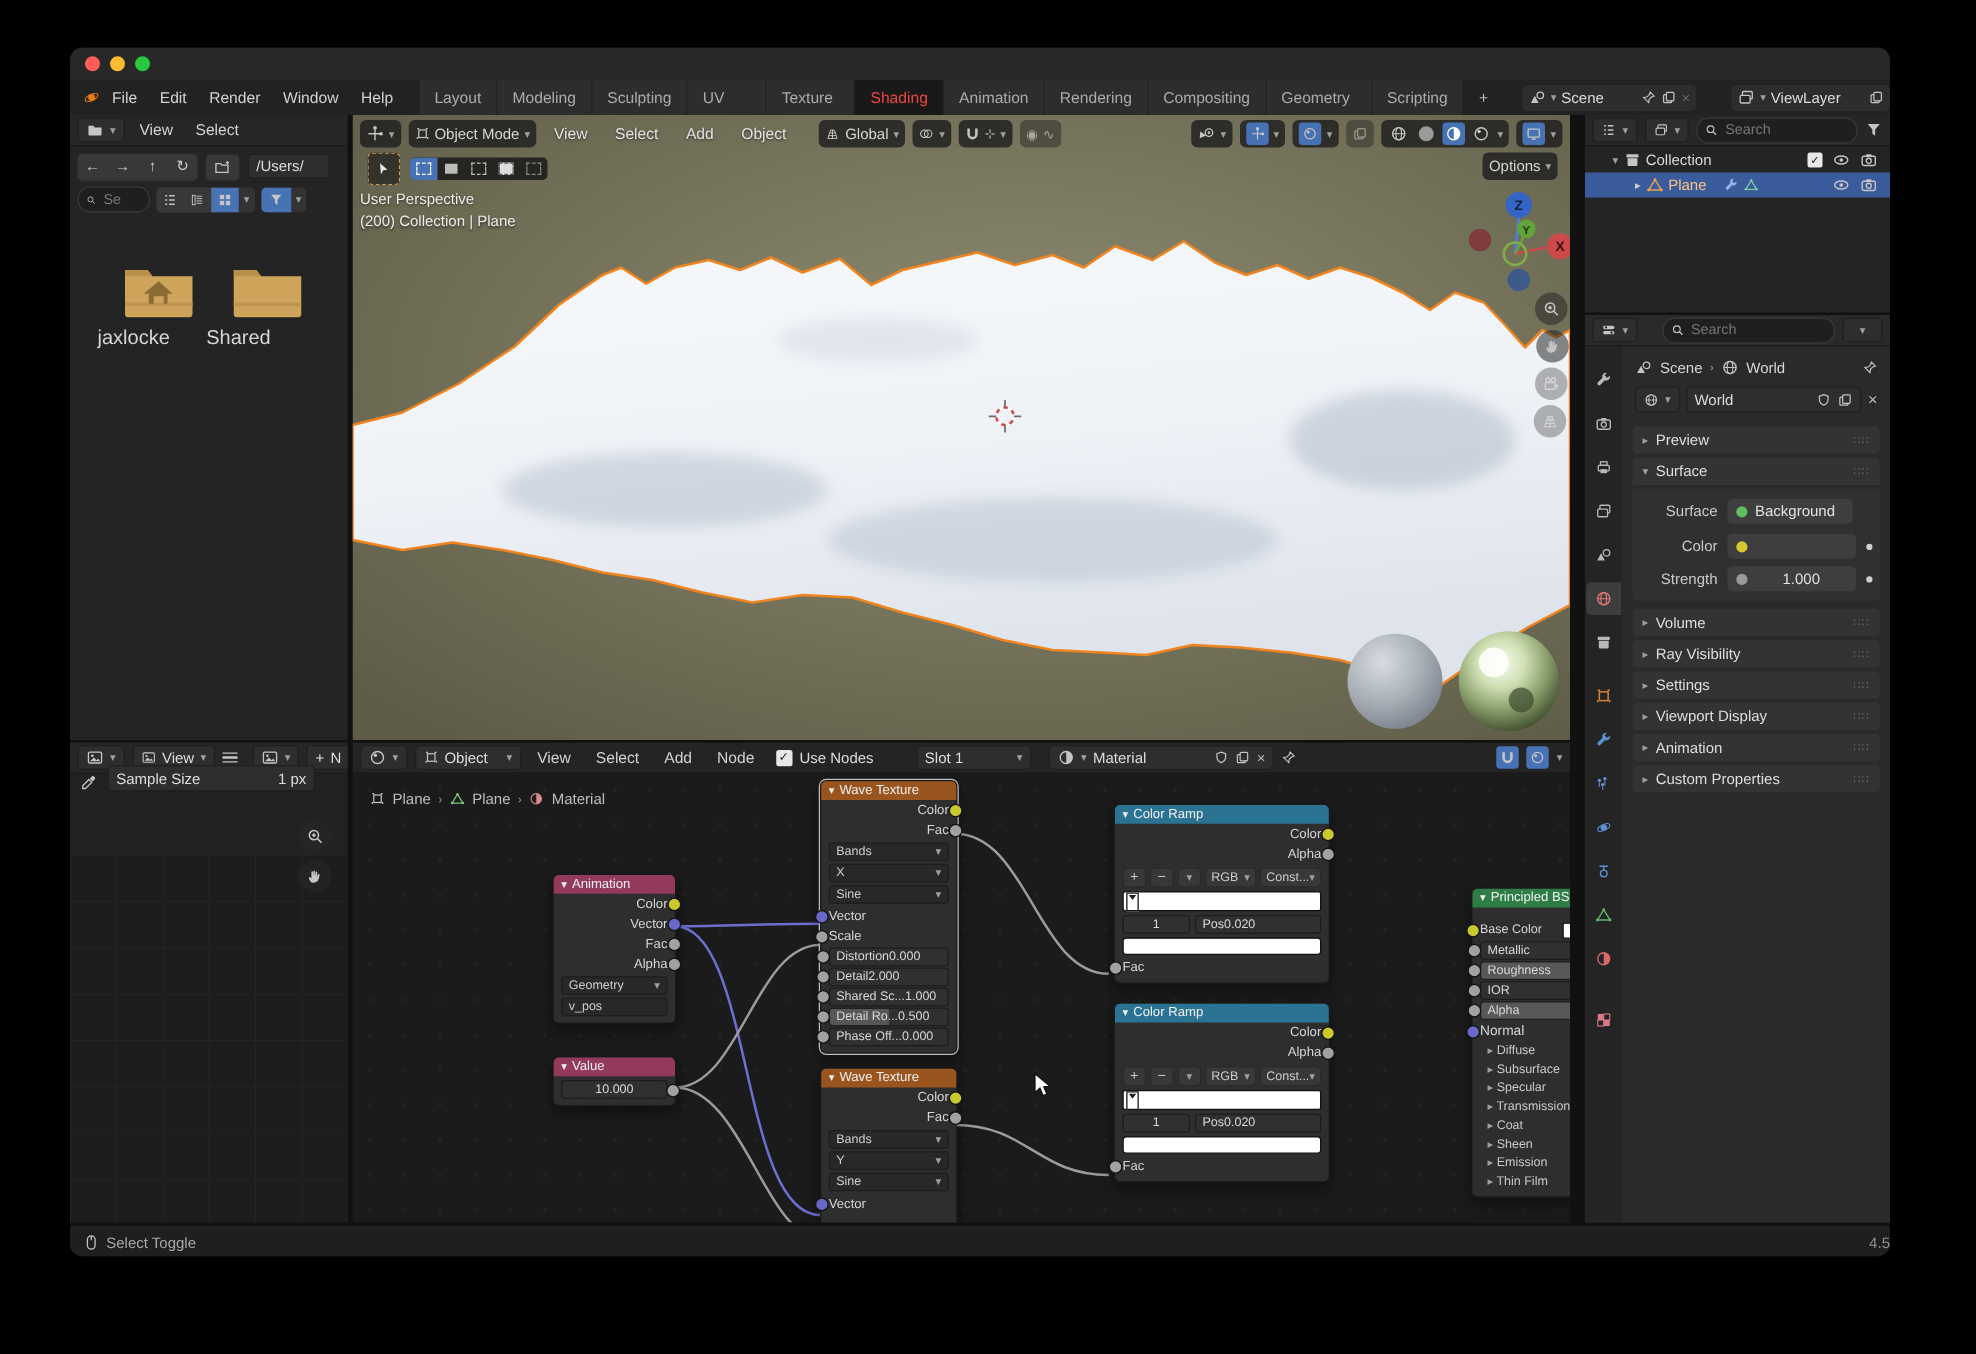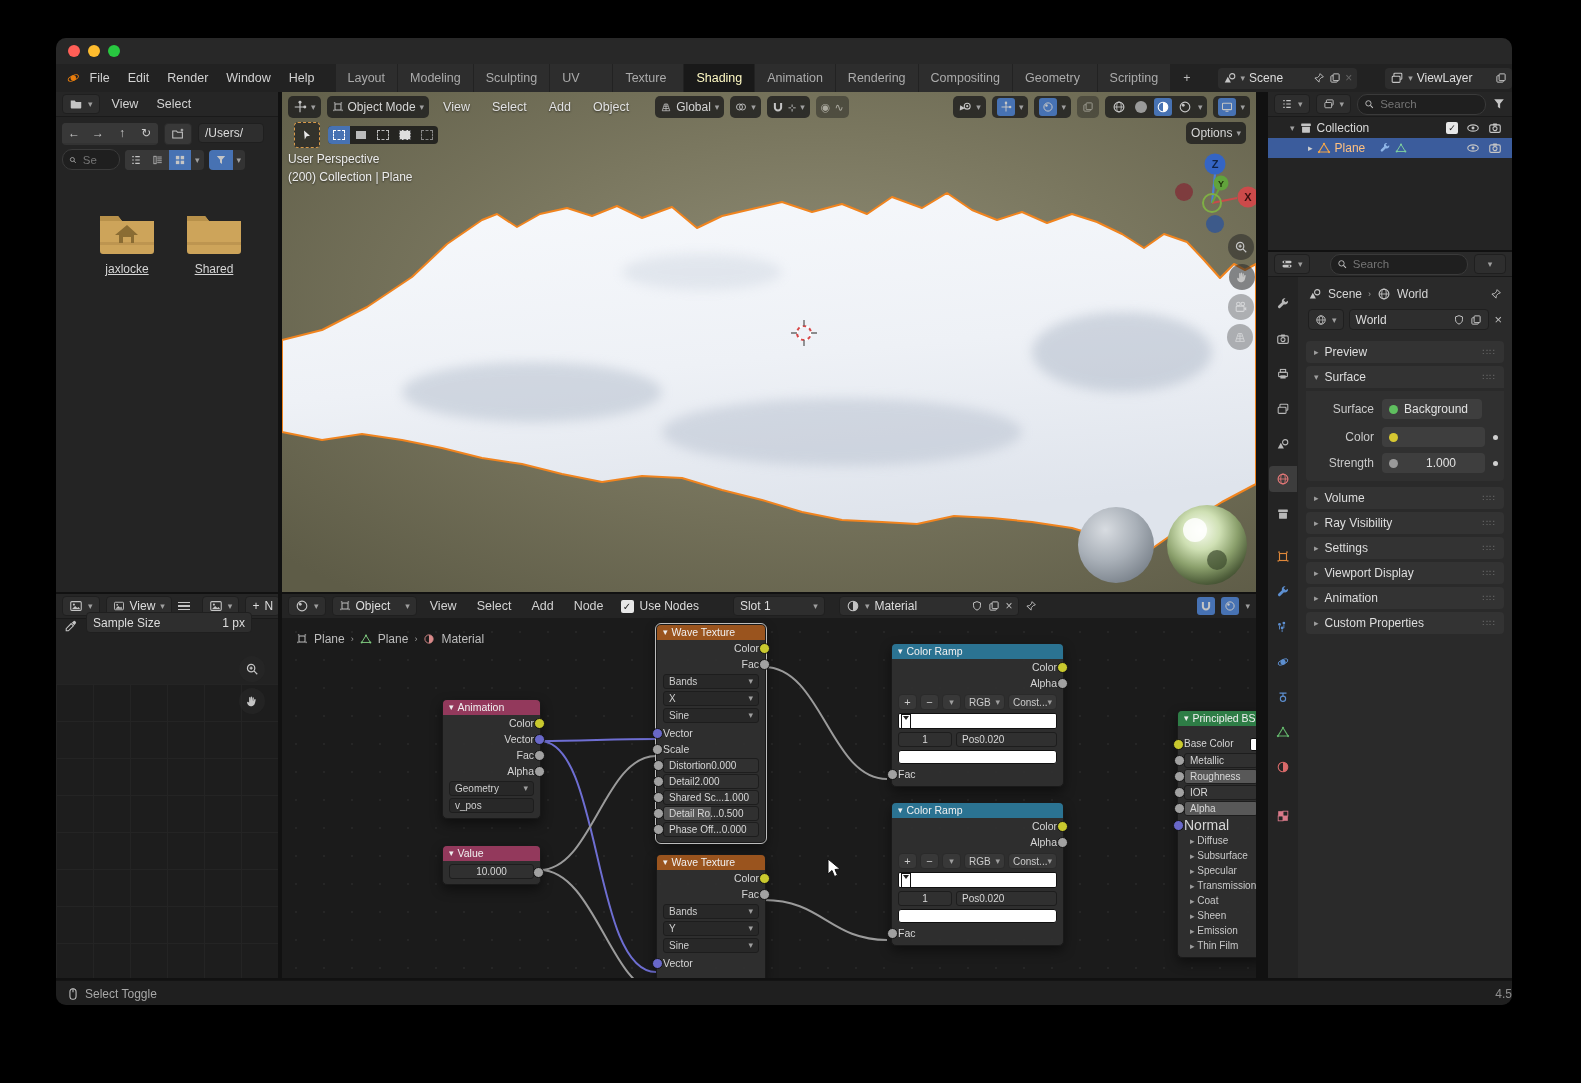--- a/index.html
+++ b/index.html
@@ -8,36 +8,36 @@
   .window{left:56px;top:38px;width:1456px;height:967px;background:#111;border-radius:10px;overflow:hidden;box-shadow:0 20px 60px rgba(0,0,0,.8);}
   
   .titlebar{left:0;top:0;width:1456px;height:26px;background:#282828;}
   .tl{width:12px;height:12px;border-radius:50%;top:7px;}
   .title{width:100%;text-align:center;top:5px;font-size:12.5px;color:#d8d8d8;}
   .doc-ic{display:inline-block;width:10px;height:12px;background:#bdbdbd;border-radius:2px;margin-right:5px;vertical-align:-2px;}
   .topbar{left:0;top:26px;width:1456px;height:28px;background:#222;display:flex;align-items:center;}
   .menu{font-size:12.5px;color:#d2d2d2;padding:0 9px;line-height:28px;}
   .tabs{display:flex;height:28px;margin-left:12px;}
   .tab{font-size:12.5px;color:#ababab;background:#2d2d2d;padding:0 12px;line-height:28px;border-right:1px solid #222;}
-  .tab.on{background:#191919;color:#fef9c3;}
+  .tab.on{background:#191919;color:#ef4444;}
   .tab.plus{background:transparent;color:#bbb;}
   .idsel{display:flex;align-items:center;background:#2d2d2d;border-radius:4px;height:21px;padding:0 5px;gap:4px;font-size:12px;color:#ddd;}
   
   .ic{color:#c5c5c5;display:inline-block;vertical-align:middle;}
   .i12{width:12px;height:12px;} .i14{width:14px;height:14px;} .i16{width:16px;height:16px;}
   .chev{font-size:9px;color:#9f9f9f;}
   .area{background:#262626;overflow:hidden;}
   .ehdr{left:0;top:0;right:0;height:24px;background:#262626;border-bottom:1px solid #1a1a1a;display:flex;align-items:center;padding:0 6px;gap:6px;}
   .fld{background:#2e2e2e;border:1px solid #1f1f1f;border-radius:4px;display:flex;align-items:center;font-size:12px;color:#ddd;height:20px;padding:0 6px;gap:5px;}
   .srch{background:#1f1f1f;border:1px solid #3a3a3a;border-radius:10px;height:19px;display:flex;align-items:center;padding:0 6px;gap:4px;}
   .srch input{background:transparent;border:0;outline:0;color:#cfcfcf;font-size:11.5px;width:100%;font-family:inherit;}
   .btn{background:#383838;border:1px solid #2a2a2a;border-radius:4px;height:20px;display:flex;align-items:center;justify-content:center;font-size:12px;color:#ccc;}
   .on-blue{background:#4772b3 !important;color:#fff !important;}
   
-  .folder-lbl{font-size:12px;color:#d6d6d6;text-align:center;text-decoration:underline;}
+  .folder-lbl{font-size:16px;color:#d6d6d6;}
   
   .vgrp{background:rgba(30,30,30,.82);border-radius:5px;height:22px;display:flex;align-items:center;padding:0 5px;gap:4px;}
   .vmenu{font-size:12.5px;color:#e2e2e2;text-shadow:0 1px 2px rgba(0,0,0,.6);padding:0 8px;}
   .ovl{font-size:12px;color:#ececec;text-shadow:0 1px 2px rgba(0,0,0,.55);}
   .sphbtn{width:18px;height:18px;border-radius:3px;display:flex;align-items:center;justify-content:center;}
   .fab{width:26px;height:26px;border-radius:50%;background:rgba(40,40,40,.55);display:flex;align-items:center;justify-content:center;color:#ddd;}
   
   .ncontent{left:0;top:24px;width:974px;height:360px;background:#1b1b1b;background-image:radial-gradient(#262626 1px,transparent 1.2px);background-size:28px 28px;}
   .node{position:absolute;background:rgba(47,47,47,.97);border:1px solid #191919;border-radius:5px;box-shadow:0 5px 12px rgba(0,0,0,.45);font-size:10.5px;color:#d5d5d5;}
   .node.sel{outline:1px solid #bdbdbd;}
@@ -935,21 +935,21 @@
             <span class="sock lf sk-g" style="top:1px"></span>
           </div>
         <div class="nval">
             <span>IOR</span>
             <span class="sock lf sk-g" style="top:1px"></span>
           </div>
         <div class="nval" style="background:#585858">
             <span>Alpha</span>
             <span class="sock lf sk-g" style="top:1px"></span>
           </div>
-        <div class="srow" style="font-size:14px"><span>Normal</span><span class="sock lf sk-p"></span></div>
+        <div class="srow" style="font-size:11px"><span>Normal</span><span class="sock lf sk-p"></span></div>
         <div class="srow" style="height:15px;line-height:15px;font-size:10px;color:#c9c9c9;padding-left:6px"><span class="chev">▸</span> <span>Diffuse</span></div>
         <div class="srow" style="height:15px;line-height:15px;font-size:10px;color:#c9c9c9;padding-left:6px"><span class="chev">▸</span> <span>Subsurface</span></div>
         <div class="srow" style="height:15px;line-height:15px;font-size:10px;color:#c9c9c9;padding-left:6px"><span class="chev">▸</span> <span>Specular</span></div>
         <div class="srow" style="height:15px;line-height:15px;font-size:10px;color:#c9c9c9;padding-left:6px"><span class="chev">▸</span> <span>Transmission</span></div>
         <div class="srow" style="height:15px;line-height:15px;font-size:10px;color:#c9c9c9;padding-left:6px"><span class="chev">▸</span> <span>Coat</span></div>
         <div class="srow" style="height:15px;line-height:15px;font-size:10px;color:#c9c9c9;padding-left:6px"><span class="chev">▸</span> <span>Sheen</span></div>
         <div class="srow" style="height:15px;line-height:15px;font-size:10px;color:#c9c9c9;padding-left:6px"><span class="chev">▸</span> <span>Emission</span></div>
         <div class="srow" style="height:15px;line-height:15px;font-size:10px;color:#c9c9c9;padding-left:6px;margin-bottom:4px"><span class="chev">▸</span> <span>Thin Film</span></div>
       </div>
 

